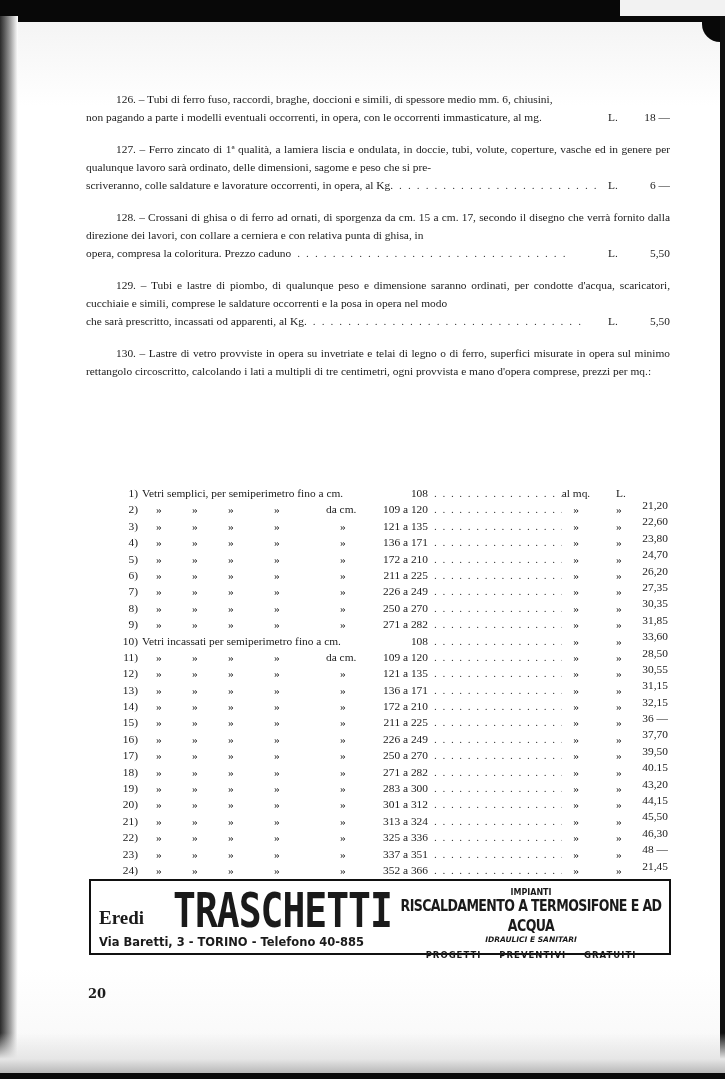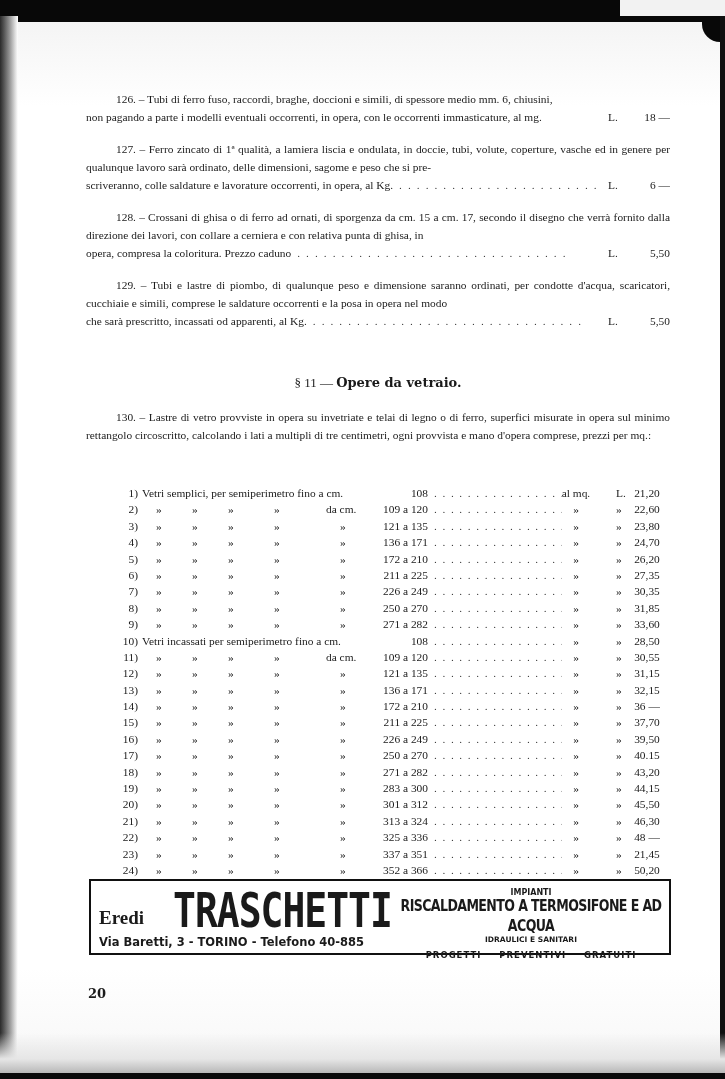--- a/index.html
+++ b/index.html
@@ -39,32 +39,32 @@
   .row { position: relative; height: 16.4px; white-space: nowrap; }
   .row span { position: absolute; top: 0; }
   .c-num { left: 26px; width: 26px; text-align: right; }
   .c-ditto1 { left: 70px; } .c-ditto2 { left: 106px; } .c-ditto3 { left: 142px; } .c-ditto4 { left: 188px; }
   .c-dacm { left: 240px; }
   .c-desc { left: 56px; }
   .c-range { left: 270px; width: 72px; text-align: right; }
   .c-dots { left: 348px; width: 128px; overflow: hidden; letter-spacing: 5.6px; color: #333; }
   .c-unit { left: 470px; width: 40px; text-align: center; }
   .c-cur { left: 530px; }
-  .c-price { left: 540px; width: 42px; text-align: center; }
+  .c-price { left: 540px; width: 42px; text-align: right; margin-top: 12px; }
   .c-ditto5 { left: 254px; }
 
   .ad { position: absolute; left: 89px; top: 879px; width: 582px; height: 76px; border: 2px solid #111; box-sizing: border-box; background: #fff; }
   .ad-left { position: absolute; left: 0; top: 0; width: 292px; height: 72px; }
   .ad-right { position: absolute; left: 300px; top: 0; width: 280px; height: 72px; text-align: center; font-family: "DejaVu Sans", sans-serif; font-weight: bold; }
   .eredi { position: absolute; left: 8px; top: 26px; font-family: Liberation Serif, serif; font-weight: bold; font-size: 19px; }
   .brand { position: absolute; left: 82px; top: 2px; font-family: "DejaVu Sans Mono", monospace; font-weight: bold; font-size: 38px; letter-spacing: -1px; transform: scaleY(1.25); transform-origin: top left; }
   .address { position: absolute; left: 8px; top: 54px; font-family: "DejaVu Sans", sans-serif; font-weight: bold; font-size: 11.5px; }
   .impianti { font-size: 8px; margin-top: 7px; }
   .riscaldamento { font-size: 12.6px; letter-spacing: -0.6px; margin-top: 3px; transform: scaleY(1.3); }
-  .idraulici { font-size: 7.5px; margin-top: 5px; }
+  .idraulici { font-size: 7.5px; margin-top: 5px; font-style: italic; }
   .progetti { font-size: 8.5px; margin-top: 6px; letter-spacing: 1px; word-spacing: 14px; }
 
   .page-number { position: absolute; left: 88px; top: 986px; font-family: "DejaVu Serif", serif; font-weight: bold; font-size: 13px; }
 </style>
 </head>
 <body>
 
 <div class="page-bg"></div>
 <div class="scan-top"></div>
 <div class="scan-top-r"></div>
@@ -110,23 +110,20 @@
   <div class="item">
     <p class="indent">129. – Tubi e lastre di piombo, di qualunque peso e dimensione saranno ordinati, per condotte d'acqua, scaricatori, cucchiaie e simili, comprese le saldature occorrenti e la posa in opera nel modo</p>
     <div class="last-line">
       <span class="txt">che sarà prescritto, incassati od apparenti, al Kg.</span>
       <span class="dots">...............................</span>
       <span class="cur">L.</span>
       <span class="price">5,50</span>
     </div>
   </div>
 
-  <div class="section-title">
-    <span>§ 11 — </span><b>Opere da vetraio.</b>
-  </div>
 
   <div class="item">
     <p class="indent">130. – Lastre di vetro provviste in opera su invetriate e telai di legno o di ferro, superfici misurate in opera sul minimo rettangolo circoscritto, calcolando i lati a multipli di tre centimetri, ogni provvista e mano d'opera comprese, prezzi per mq.:</p>
   </div>
 
   <div class="table" id="price-table">
       <div class="row">
         <span class="c-num">1)</span>
         <span class="c-desc">Vetri semplici, per semiperimetro fino a cm.</span>
         <span class="c-range">108</span>

